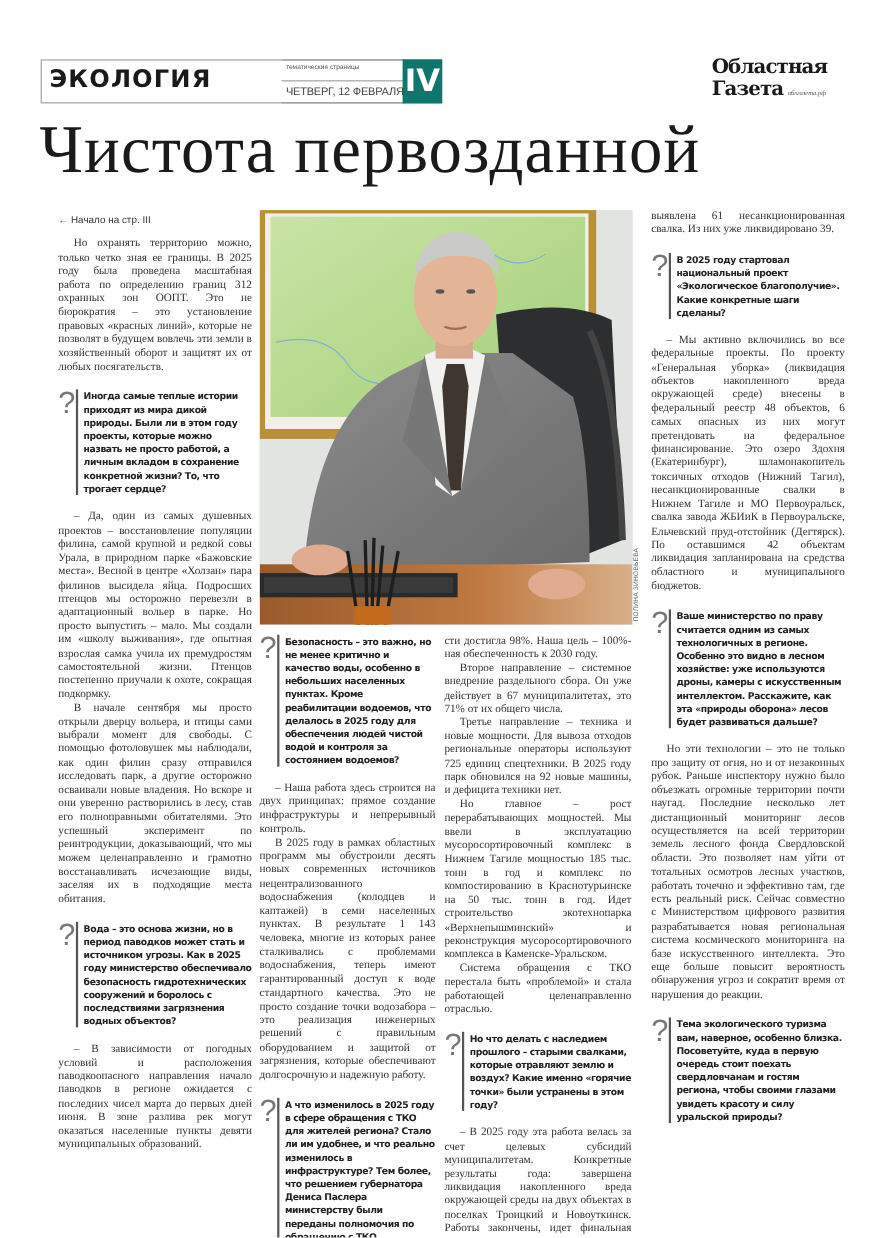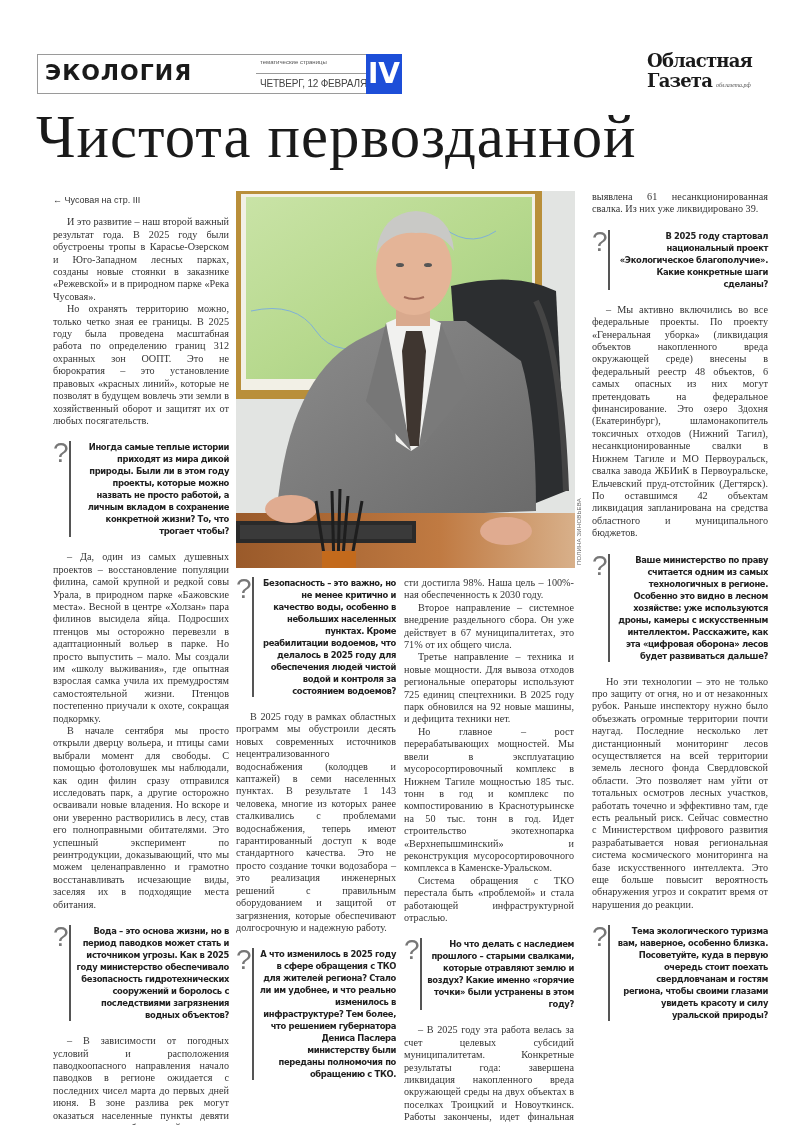--- a/index.html
+++ b/index.html
@@ -5,34 +5,34 @@
   * { box-sizing: border-box; margin: 0; padding: 0; }
   html, body { width: 800px; height: 1125px; background: #ffffff; overflow: hidden; }
   body { position: relative; font-family: "Liberation Serif", "DejaVu Serif", serif; color: #2a2a2a; }
 
   
   .hdr { position: absolute; left: 37px; top: 54px; width: 365px; height: 40px; border: 1px solid #9a9a9a; padding-left: 23px; }
   .rubric { position: absolute; left: 7px; top: 5px; font-family: "DejaVu Sans", sans-serif; font-weight: bold; font-size: 22px; letter-spacing: 1px; color: #1a1a1a; }
   .meta { position: absolute; left: 256px; top: 54px; width: 112px; height: 40px; border: 1px solid #9a9a9a; border-left: none; }
   .meta-top { height: 19px; border-bottom: 1px solid #9a9a9a; font-family: "Liberation Sans", sans-serif; font-size: 6px; color: #555; padding: 4px 0 0 4px; }
   .meta-date { font-family: "Liberation Sans", sans-serif; font-size: 10px; color: #444; padding: 4px 0 0 4px; white-space: nowrap; letter-spacing: -0.2px; }
-  .page-num { position: absolute; left: 366px; top: 54px; width: 36px; height: 40px; background: #1d4ed8; color: #fff; font-family: "DejaVu Sans", sans-serif; font-weight: bold; font-size: 28px; text-align: center; line-height: 40px; }
+  .page-num { position: absolute; left: 366px; top: 54px; width: 36px; height: 40px; background: #0f766e; color: #fff; font-family: "DejaVu Sans", sans-serif; font-weight: bold; font-size: 28px; text-align: center; line-height: 40px; }
   .brand { position: absolute; left: 424px; top: 51px; font-family: "DejaVu Serif", serif; font-weight: bold; color: #1a1a1a; font-size: 18px; line-height: 20px; letter-spacing: -0.8px; }
   .brand-url { font-family: "Liberation Serif", serif; font-style: italic; font-weight: normal; font-size: 6px; letter-spacing: 0; margin-left: 4px; color: #555; }
 
   .headline { position: absolute; left: 36px; top: 100px; font-family: "Liberation Serif", "DejaVu Serif", serif; font-size: 62px; letter-spacing: 1px; color: #1a1a1a; line-height: 72px; transform: scaleX(0.98); transform-origin: left; white-space: nowrap; }
 
   
   .col { position: absolute; font-size: 10.2px; line-height: 12.4px; text-align: justify; hyphens: auto; color: #333; }
   .col p { text-indent: 14px; font-family: Liberation Serif, serif; }
   .cont { font-family: "Liberation Sans", sans-serif; font-size: 9px; color: #333; margin-bottom: 10px; }
   .q { position: relative; margin: 14px 0 14px 0; padding-left: 23px; }
   .q .qmark { position: absolute; left: 0; top: -3px; font-family: "Liberation Sans", sans-serif; font-size: 28px; color: #777; line-height: 30px; font-weight: normal; }
   .q .qbar { position: absolute; left: 16px; top: 0; bottom: 0; width: 2px; background: #555; }
-  .q .qtext { font-family: "DejaVu Sans", sans-serif; font-weight: bold; font-size: 8.4px; line-height: 12px; color: #222; text-align: right; letter-spacing: -0.35px; }
+  .q .qtext { font-family: "DejaVu Sans", sans-serif; font-weight: bold; font-size: 8.4px; line-height: 12px; color: #222; text-align: left; letter-spacing: -0.35px; }
 
   
   .photo { position: absolute; left: 236px; top: 191px; width: 339px; height: 377px; overflow: hidden; background: #d8dcd8; }
   .credit { position: absolute; left: 576px; top: 498px; writing-mode: vertical-rl; transform: rotate(180deg); font-family: "Liberation Sans", sans-serif; font-size: 6px; color: #666; letter-spacing: 0.2px; }
 </style>
 </head>
 <body>
 
 <div class="hdr">
   <div class="rubric">ЭКОЛОГИЯ</div>
@@ -103,81 +103,81 @@
       <line x1="106" y1="377" x2="112" y2="305"></line>
         <line x1="114" y1="377" x2="126" y2="310"></line>
       <line x1="102" y1="377" x2="104" y2="298"></line>
     </g>
     <rect x="86" y="360" width="34" height="17" fill="#c36a1c"></rect>
   </svg>
 </div>
 <div class="credit">ПОЛИНА ЗИНОВЬЕВА</div>
 
 <div class="col" style="left:53px; top:194px; width:176px;">
-  <div class="cont">← Чусовая на стр. III</div>
-  <p>И это развитие – наш второй важный результат года. В 2025 году были обустроены тропы в Карасье-Озерском и Юго-Западном лесных парках, созданы новые стоянки в заказнике «Режевской» и в природном парке «Река Чусовая».</p>
+  <div class="cont">← Начало на стр. III</div>
   <p>Но охранять территорию можно, только четко зная ее границы. В 2025 году была проведена масштабная работа по определению границ 312 охранных зон ООПТ. Это не бюрократия – это установление правовых «красных линий», которые не позволят в будущем вовлечь эти земли в хозяйственный оборот и защитят их от любых посягательств.</p>
   <div class="q">
     <span class="qmark">?</span>
       <span class="qbar"></span>
-    <div class="qtext">Иногда самые теплые истории приходят из мира дикой природы. Были ли в этом году проекты, которые можно назвать не просто работой, а личным вкладом в сохранение конкретной жизни? То, что трогает чтобы?</div>
+    <div class="qtext">Иногда самые теплые истории приходят из мира дикой природы. Были ли в этом году проекты, которые можно назвать не просто работой, а личным вкладом в сохранение конкретной жизни? То, что трогает сердце?</div>
   </div>
   <p>– Да, один из самых душевных проектов – восстановление популяции филина, самой крупной и редкой совы Урала, в природном парке «Бажовские места». Весной в центре «Холзан» пара филинов высидела яйца. Подросших птенцов мы осторожно перевезли в адаптационный вольер в парке. Но просто выпустить – мало. Мы создали им «школу выживания», где опытная взрослая самка учила их премудростям самостоятельной жизни. Птенцов постепенно приучали к охоте, сокращая подкормку.</p>
   <p>В начале сентября мы просто открыли дверцу вольера, и птицы сами выбрали момент для свободы. С помощью фотоловушек мы наблюдали, как один филин сразу отправился исследовать парк, а другие осторожно осваивали новые владения. Но вскоре и они уверенно растворились в лесу, став его полноправными обитателями. Это успешный эксперимент по реинтродукции, доказывающий, что мы можем целенаправленно и грамотно восстанавливать исчезающие виды, заселяя их в подходящие места обитания.</p>
   <div class="q">
     <span class="qmark">?</span>
       <span class="qbar"></span>
     <div class="qtext">Вода – это основа жизни, но в период паводков может стать и источником угрозы. Как в 2025 году министерство обеспечивало безопасность гидротехнических сооружений и боролось с последствиями загрязнения водных объектов?</div>
   </div>
   <p>– В зависимости от погодных условий и расположения паводкоопасного направления начало паводков в регионе ожидается с последних чисел марта до первых дней июня. В зоне разлива рек могут оказаться населенные пункты девяти муниципальных образований.</p>
 
 </div>
 
 <div class="col" style="left:236px; top:577px; width:160px;">
   <div class="q" style="margin-top:0;">
     <span class="qmark">?</span>
       <span class="qbar"></span>
     <div class="qtext">Безопасность – это важно, но не менее критично и качество воды, особенно в небольших населенных пунктах. Кроме реабилитации водоемов, что делалось в 2025 году для обеспечения людей чистой водой и контроля за состоянием водоемов?</div>
   </div>
+  <p>– Наша работа здесь строится на двух принципах: прямое создание инфраструктуры и непрерывный контроль.</p>
   <p>В 2025 году в рамках областных программ мы обустроили десять новых современных источников нецентрализованного водоснабжения (колодцев и каптажей) в семи населенных пунктах. В результате 1 143 человека, многие из которых ранее сталкивались с проблемами водоснабжения, теперь имеют гарантированный доступ к воде стандартного качества. Это не просто создание точки водозабора – это реализация инженерных решений с правильным оборудованием и защитой от загрязнения, которые обеспечивают долгосрочную и надежную работу.</p>
   <div class="q">
     <span class="qmark">?</span>
       <span class="qbar"></span>
     <div class="qtext">А что изменилось в 2025 году в сфере обращения с ТКО для жителей региона? Стало ли им удобнее, и что реально изменилось в инфраструктуре? Тем более, что решением губернатора Дениса Паслера министерству были переданы полномочия по обращению с ТКО.</div>
   </div>
 
 </div>
 
 <div class="col" style="left:404px; top:577px; width:170px;">
   <p style="text-indent:0;">сти достигла 98%. Наша цель – 100%-ная обеспеченность к 2030 году.</p>
   <p>Второе направление – системное внедрение раздельного сбора. Он уже действует в 67 муниципалитетах, это 71% от их общего числа.</p>
   <p>Третье направление – техника и новые мощности. Для вывоза отходов региональные операторы используют 725 единиц спецтехники. В 2025 году парк обновился на 92 новые машины, и дефицита техники нет.</p>
   <p>Но главное – рост перерабатывающих мощностей. Мы ввели в эксплуатацию мусоросортировочный комплекс в Нижнем Тагиле мощностью 185 тыс. тонн в год и комплекс по компостированию в Краснотурьинске на 50 тыс. тонн в год. Идет строительство экотехнопарка «Верхнепышминский» и реконструкция мусоросортировочного комплекса в Каменске-Уральском.</p>
-  <p>Система обращения с ТКО перестала быть «проблемой» и стала работающей инфраструктурной отраслью.</p>
+  <p>Система обращения с ТКО перестала быть «проблемой» и стала работающей целенаправленно отраслью.</p>
   <div class="q">
     <span class="qmark">?</span>
       <span class="qbar"></span>
     <div class="qtext">Но что делать с наследием прошлого – старыми свалками, которые отравляют землю и воздух? Какие именно «горячие точки» были устранены в этом году?</div>
   </div>
   <p>– В 2025 году эта работа велась за счет целевых субсидий муниципалитетам. Конкретные результаты года: завершена ликвидация накопленного вреда окружающей среды на двух объектах в поселках Троицкий и Новоуткинск. Работы закончены, идет финальная приемка.</p>
 
 </div>
 
 <div class="col" style="left:592px; top:191px; width:176px;">
   <p style="text-indent:0;">выявлена 61 несанкционированная свалка. Из них уже ликвидировано 39.</p>
   <div class="q">
     <span class="qmark">?</span>
       <span class="qbar"></span>
     <div class="qtext">В 2025 году стартовал национальный проект «Экологическое благополучие». Какие конкретные шаги сделаны?</div>
   </div>
   <p>– Мы активно включились во все федеральные проекты. По проекту «Генеральная уборка» (ликвидация объектов накопленного вреда окружающей среде) внесены в федеральный реестр 48 объектов, 6 самых опасных из них могут претендовать на федеральное финансирование. Это озеро Здохня (Екатеринбург), шламонакопитель токсичных отходов (Нижний Тагил), несанкционированные свалки в Нижнем Тагиле и МО Первоуральск, свалка завода ЖБИиК в Первоуральске, Ельчевский пруд-отстойник (Дегтярск). По оставшимся 42 объектам ликвидация запланирована на средства областного и муниципального бюджетов.</p>
   <div class="q">
     <span class="qmark">?</span>
       <span class="qbar"></span>
-    <div class="qtext">Ваше министерство по праву считается одним из самых технологичных в регионе. Особенно это видно в лесном хозяйстве: уже используются дроны, камеры с искусственным интеллектом. Расскажите, как эта «цифровая оборона» лесов будет развиваться дальше?</div>
+    <div class="qtext">Ваше министерство по праву считается одним из самых технологичных в регионе. Особенно это видно в лесном хозяйстве: уже используются дроны, камеры с искусственным интеллектом. Расскажите, как эта «природы оборона» лесов будет развиваться дальше?</div>
   </div>
   <p>Но эти технологии – это не только про защиту от огня, но и от незаконных рубок. Раньше инспектору нужно было объезжать огромные территории почти наугад. Последние несколько лет дистанционный мониторинг лесов осуществляется на всей территории земель лесного фонда Свердловской области. Это позволяет нам уйти от тотальных осмотров лесных участков, работать точечно и эффективно там, где есть реальный риск. Сейчас совместно с Министерством цифрового развития разрабатывается новая региональная система космического мониторинга на базе искусственного интеллекта. Это еще больше повысит вероятность обнаружения угроз и сократит время от нарушения до реакции.</p>
   <div class="q">
     <span class="qmark">?</span>
       <span class="qbar"></span>
     <div class="qtext">Тема экологического туризма вам, наверное, особенно близка. Посоветуйте, куда в первую очередь стоит поехать свердловчанам и гостям региона, чтобы своими глазами увидеть красоту и силу уральской природы?</div>
   </div>
 
 </div>
 

